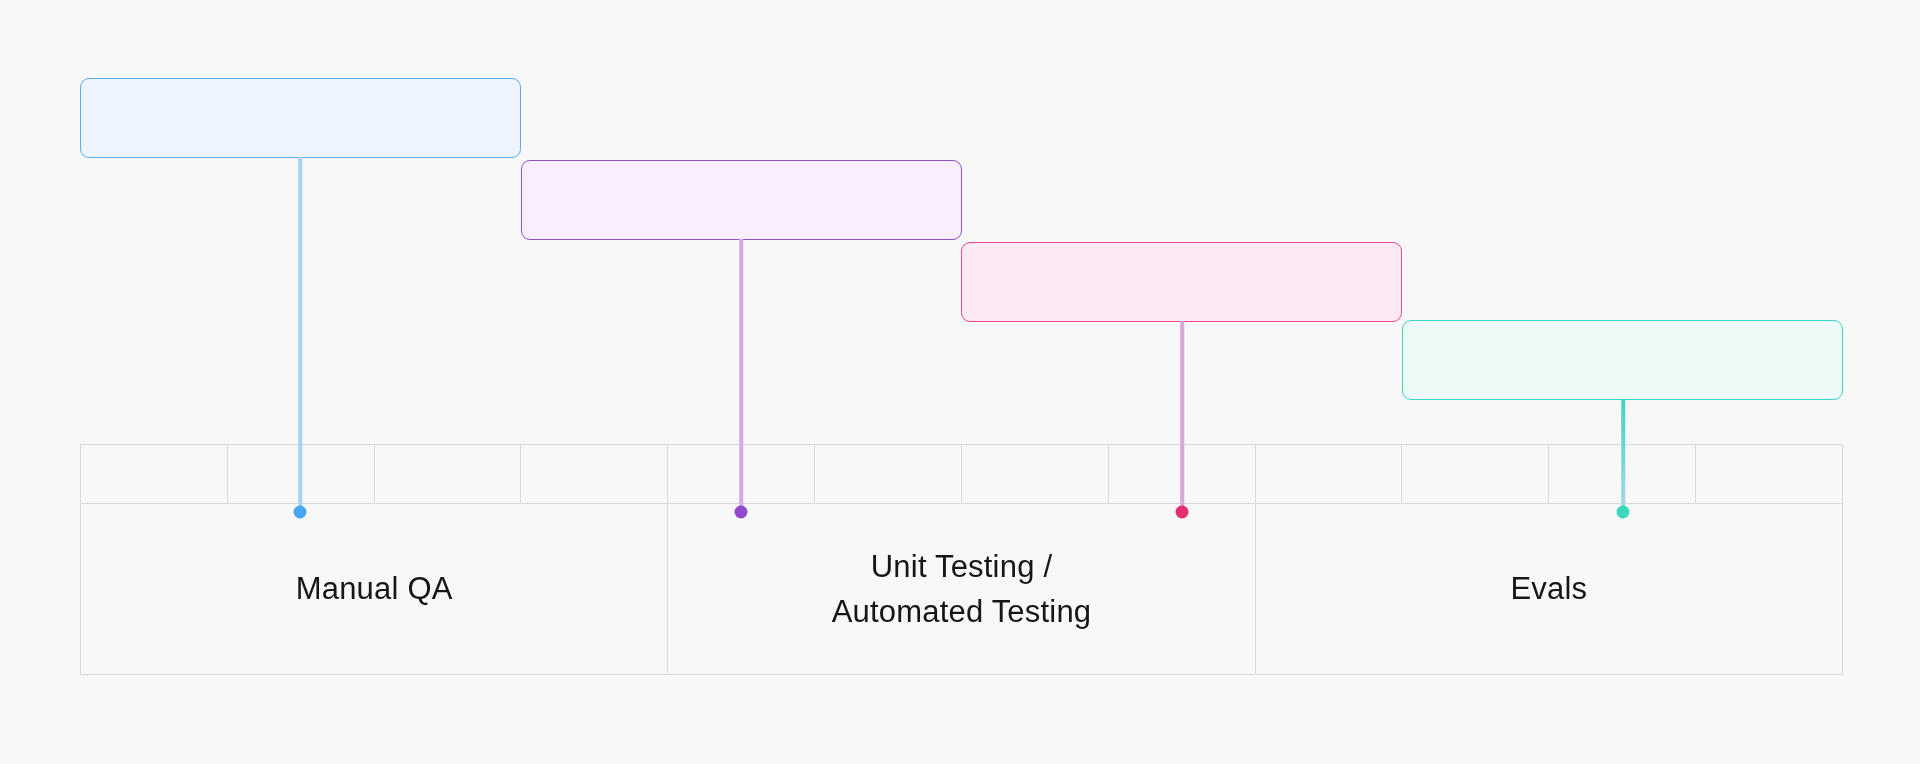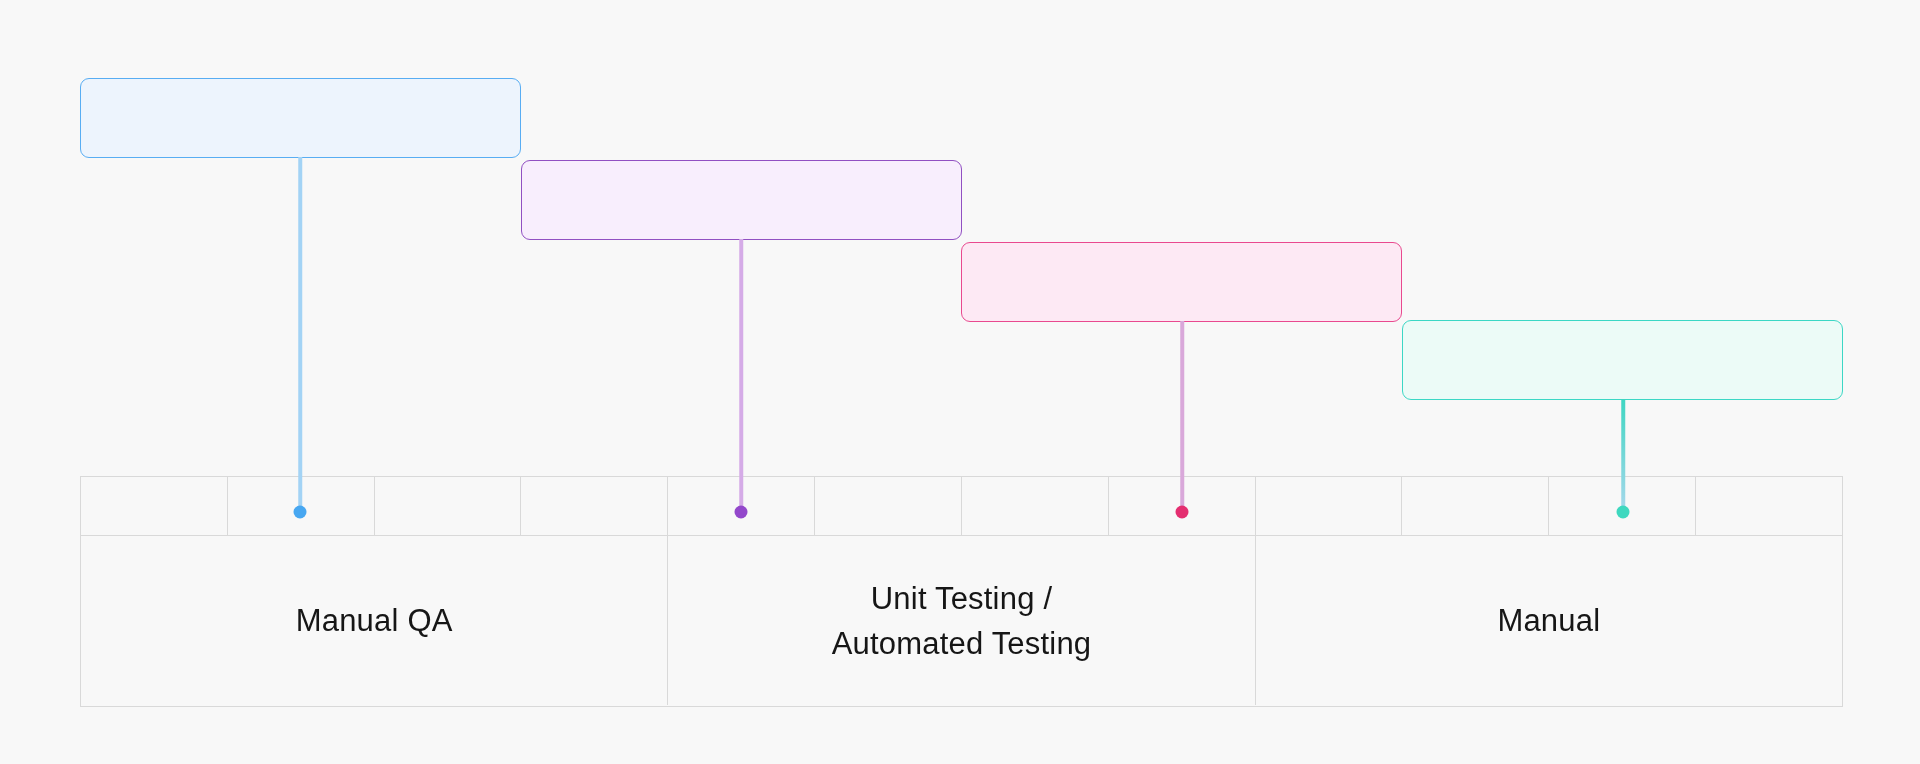--- a/index.html
+++ b/index.html
@@ -13,21 +13,21 @@
     width: 1920px;
     height: 764px;
     background: #f8f8f8;
     overflow: hidden;
   }
 
   
   .table {
     position: absolute;
     left: 80px;
-    top: 476px;
+    top: 444px;
     width: 1763px;
     height: 231px;
     box-sizing: border-box;
     border: 1.5px solid #d9d9d9;
     z-index: 1;
   }
   .tick-row {
     display: flex;
     height: 59px;
     box-sizing: border-box;
@@ -116,21 +116,21 @@
         <div class="tick-cell"></div>
         <div class="tick-cell"></div>
         <div class="tick-cell"></div>
         <div class="tick-cell"></div>
         <div class="tick-cell"></div>
       </div>
     <div class="label-row">
       <div class="label-cell">Manual QA</div>
       <div class="label-cell">Unit Testing /
 Automated Testing</div>
-      <div class="label-cell">Manual</div>
+      <div class="label-cell">Evals</div>
     </div>
   </div>
 
   <div class="stage s0" style="--box-fill: #edf4fd; --box-border: #58adf3; --c1: #a3d3f5; --c2: #a3d3f5; --dot: #47a7f1;">
     <div class="box"></div>
     <div class="connector"></div>
     <div class="dot"></div>
   </div>
 
   <div class="stage s1" style="--box-fill: #f8eefd; --box-border: #9150c2; --c1: #d5abe7; --c2: #d5abe7; --dot: #9348cb;">

